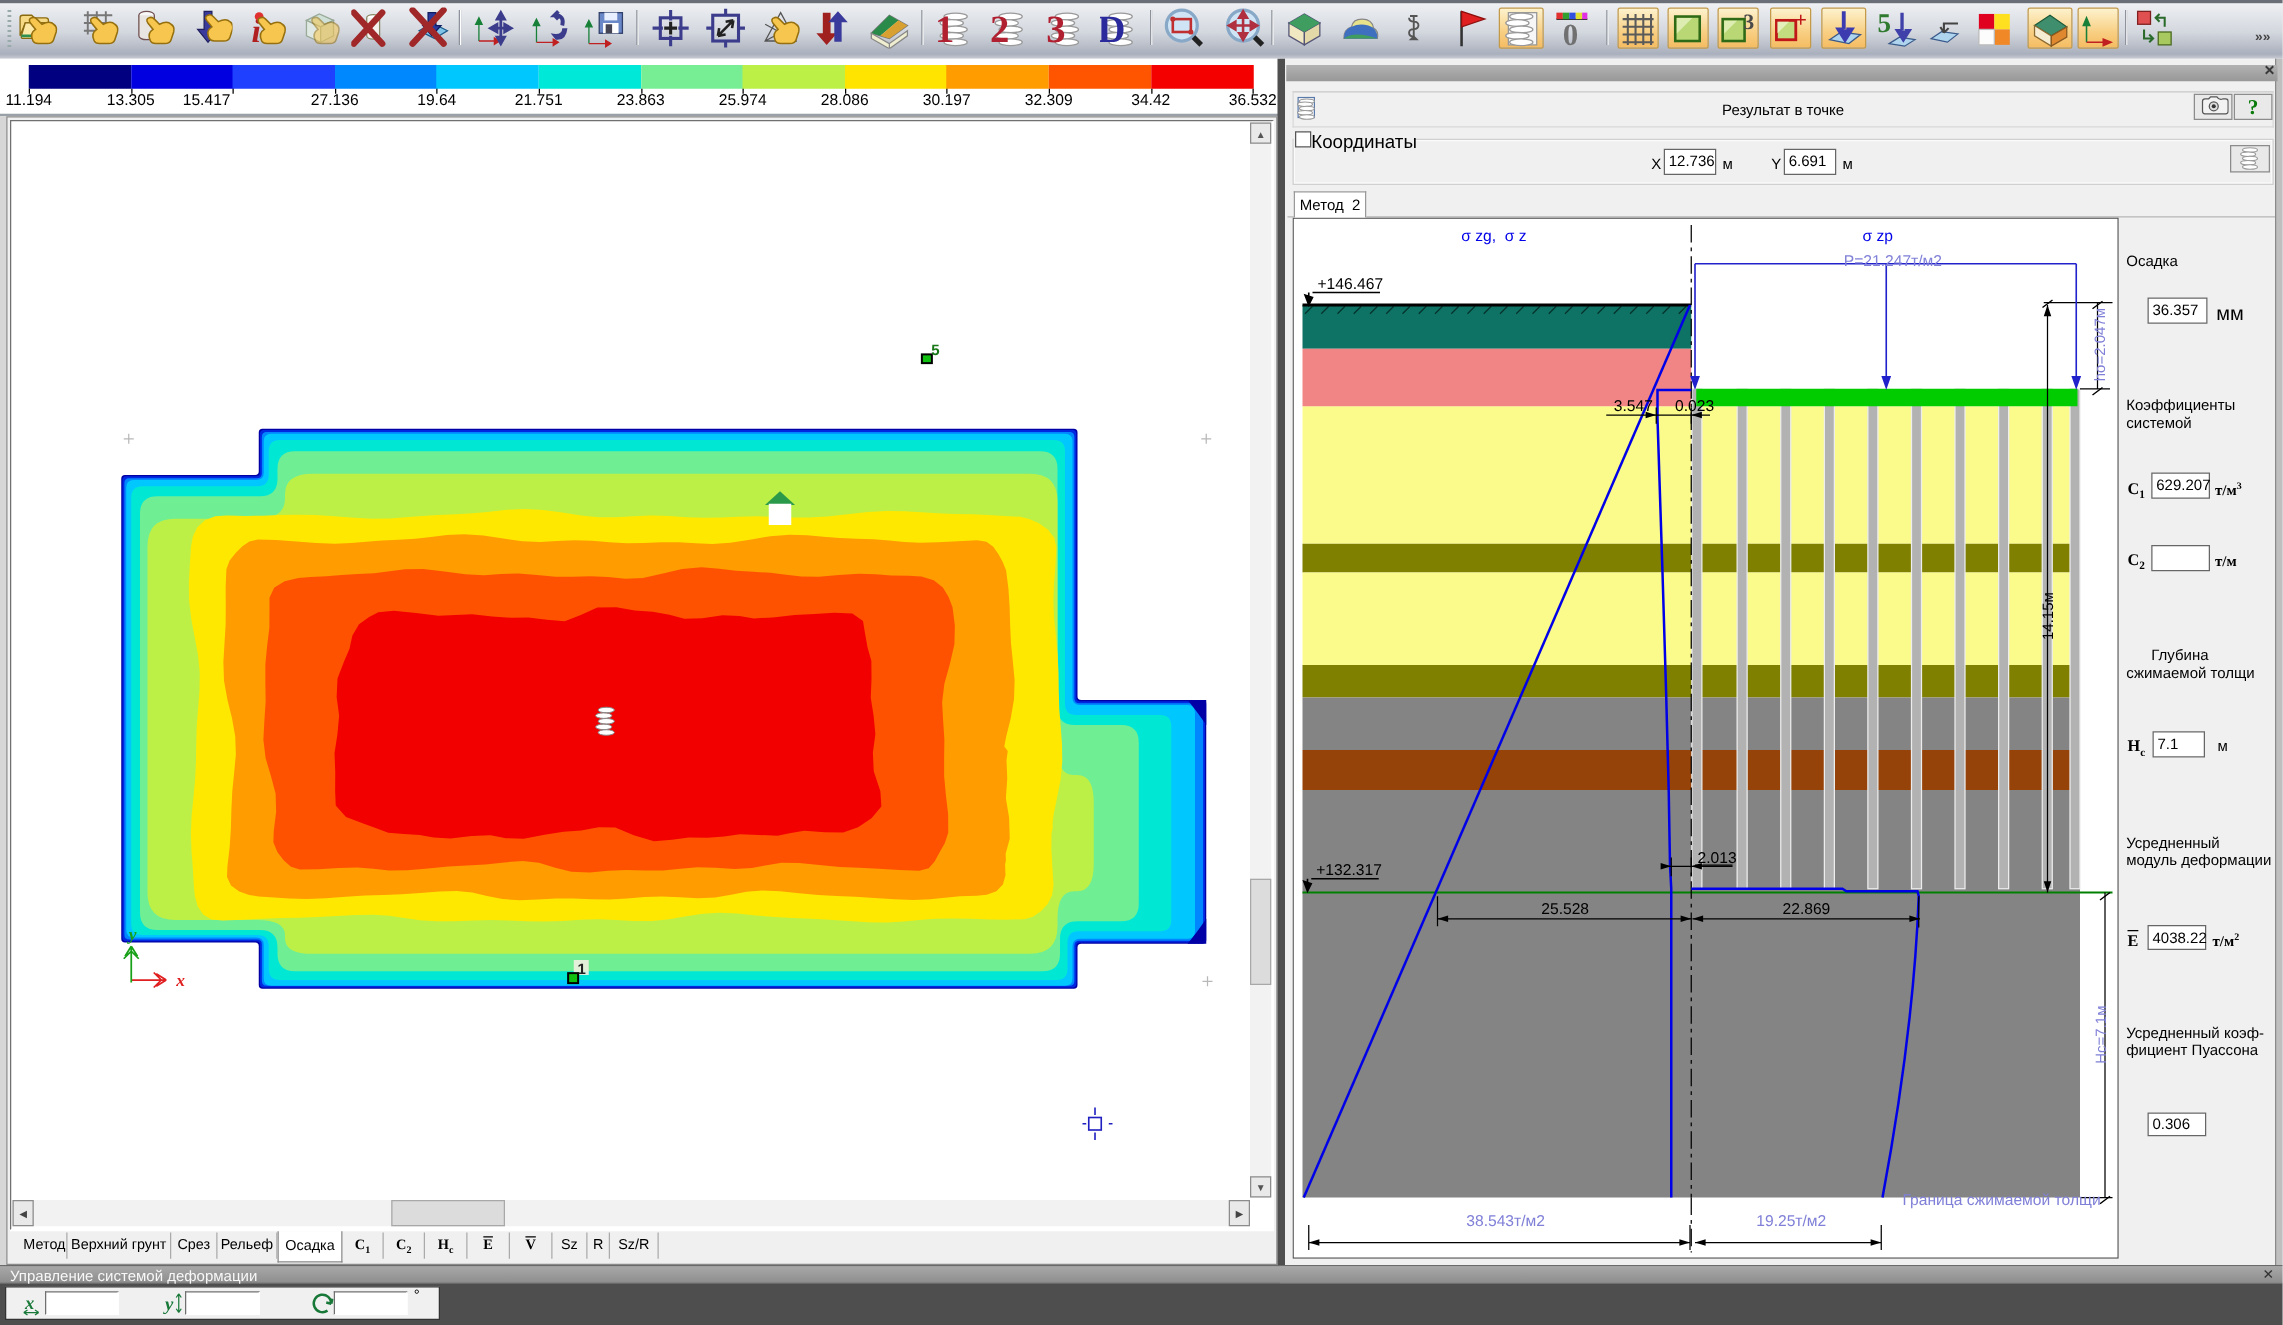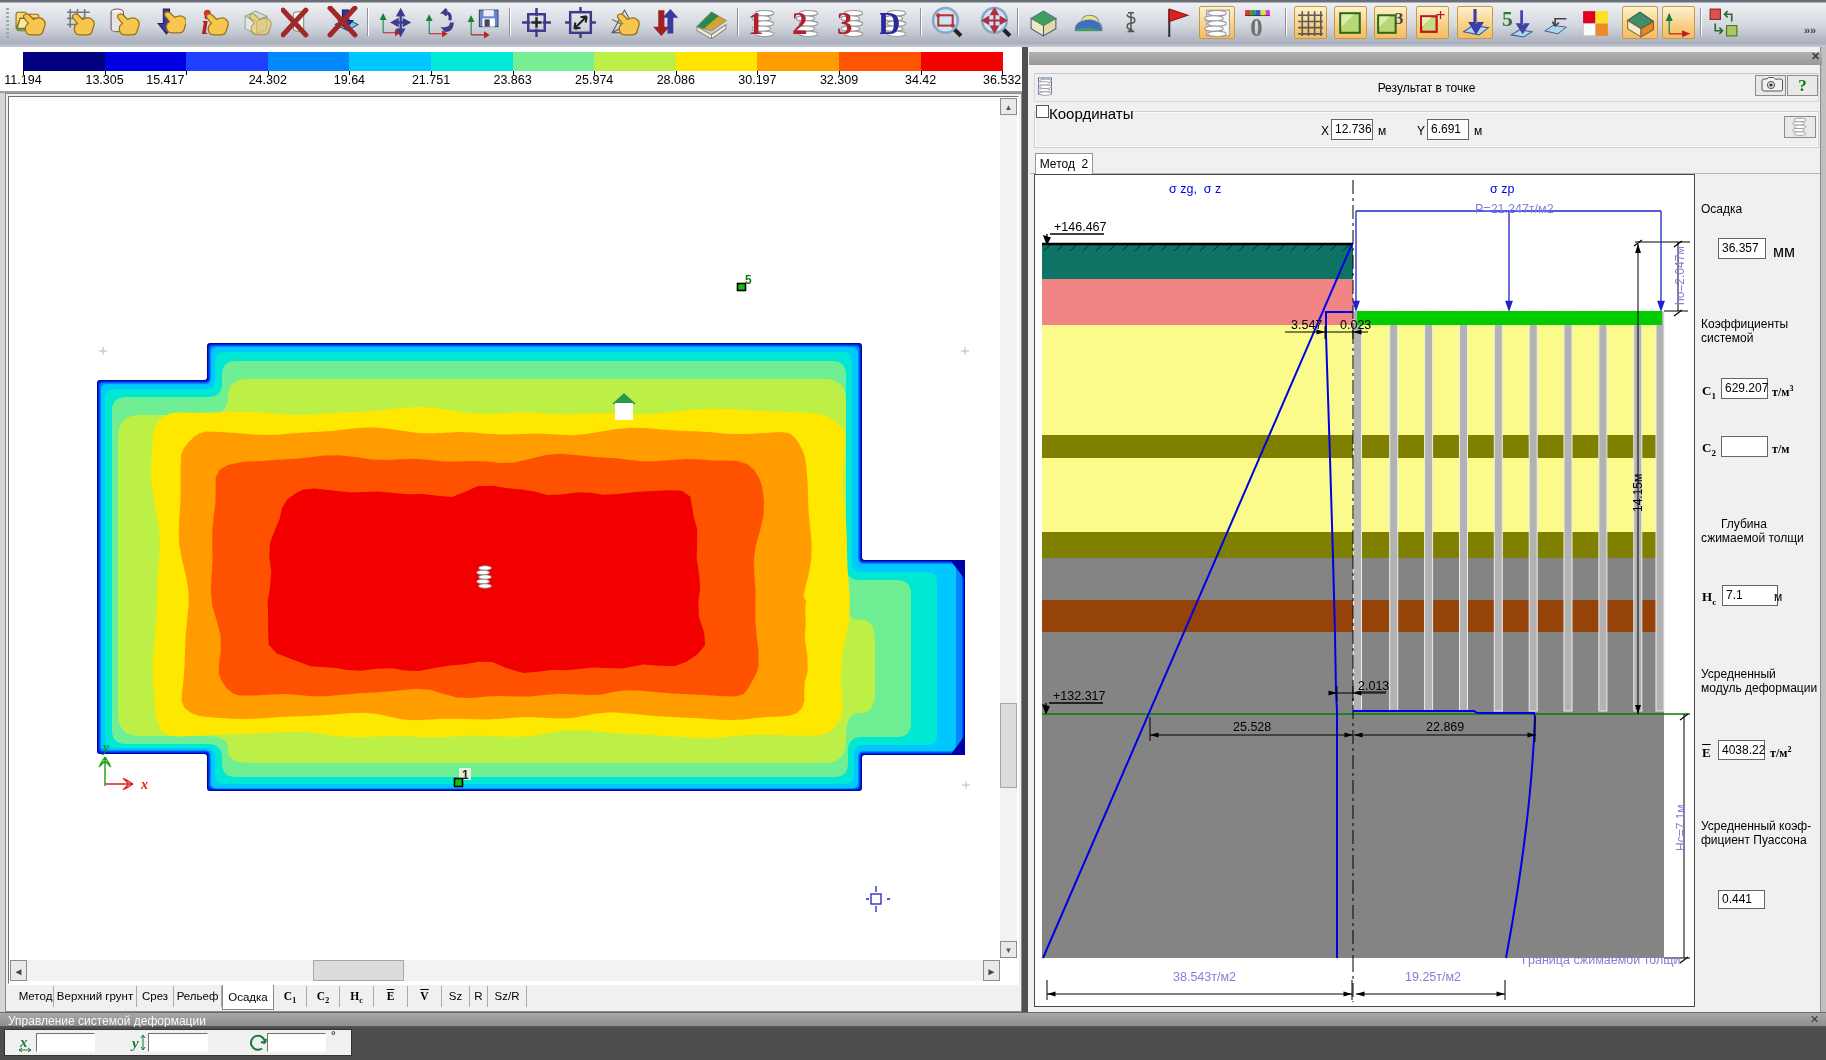--- a/index.html
+++ b/index.html
@@ -366,21 +366,21 @@
     <div class="abs" style="left:675.8px;top:5px;width:82.1px;height:19px;background:#FFE400"></div>
     <div class="abs" style="left:757.4px;top:5px;width:82.1px;height:19px;background:#FF9C00"></div>
     <div class="abs" style="left:839.0px;top:5px;width:82.1px;height:19px;background:#FF5500"></div>
     <div class="abs" style="left:920.6px;top:5px;width:82.1px;height:19px;background:#F40000"></div>
     <div class="abs" style="left:-17.0px;top:26px;width:80px;text-align:center;font-size:12.5px">11.194</div>
     <div class="abs" style="left:23.0px;top:24px;width:1px;height:4px;background:#000"></div>
     <div class="abs" style="left:64.6px;top:26px;width:80px;text-align:center;font-size:12.5px">13.305</div>
     <div class="abs" style="left:104.6px;top:24px;width:1px;height:4px;background:#000"></div>
     <div class="abs" style="left:146.2px;top:26px;width:80px;text-align:left;font-size:12.5px">15.417</div>
     <div class="abs" style="left:186.2px;top:24px;width:1px;height:4px;background:#000"></div>
-    <div class="abs" style="left:227.8px;top:26px;width:80px;text-align:center;font-size:12.5px">24.302</div>
+    <div class="abs" style="left:227.8px;top:26px;width:80px;text-align:center;font-size:12.5px">27.136</div>
     <div class="abs" style="left:267.8px;top:24px;width:1px;height:4px;background:#000"></div>
     <div class="abs" style="left:309.4px;top:26px;width:80px;text-align:center;font-size:12.5px">19.64</div>
     <div class="abs" style="left:349.4px;top:24px;width:1px;height:4px;background:#000"></div>
     <div class="abs" style="left:391.0px;top:26px;width:80px;text-align:center;font-size:12.5px">21.751</div>
     <div class="abs" style="left:431.0px;top:24px;width:1px;height:4px;background:#000"></div>
     <div class="abs" style="left:472.6px;top:26px;width:80px;text-align:center;font-size:12.5px">23.863</div>
     <div class="abs" style="left:512.6px;top:24px;width:1px;height:4px;background:#000"></div>
     <div class="abs" style="left:554.2px;top:26px;width:80px;text-align:center;font-size:12.5px">25.974</div>
     <div class="abs" style="left:594.2px;top:24px;width:1px;height:4px;background:#000"></div>
     <div class="abs" style="left:635.8px;top:26px;width:80px;text-align:center;font-size:12.5px">28.086</div>
@@ -634,21 +634,21 @@
 <div class="lbl" style="left:1701px;top:331px;font-size:12px">системой</div>
 <div class="lbl" style="left:1702px;top:383px;font-family:'Liberation Serif';font-weight:bold;font-size:13px">C<sub style="font-size:9px">1</sub></div>
 <div class="inbox" style="left:1721px;top:378px;width:47px;height:21px;line-height:19px">629.207</div>
 <div class="lbl" style="left:1772px;top:384px;font-family:'Liberation Serif';font-weight:bold;font-size:12px">т/м<sup style="font-size:8px">3</sup></div>
 <div class="lbl" style="left:1702px;top:440px;font-family:'Liberation Serif';font-weight:bold;font-size:13px">C<sub style="font-size:9px">2</sub></div>
 <div class="inbox" style="left:1721px;top:436px;width:47px;height:21px;line-height:19px"></div>
 <div class="lbl" style="left:1772px;top:442px;font-family:'Liberation Serif';font-weight:bold;font-size:12px">т/м</div>
 <div class="lbl" style="left:1721px;top:517px;font-size:12px">Глубина</div>
 <div class="lbl" style="left:1701px;top:531px;font-size:12px">сжимаемой толщи</div>
 <div class="lbl" style="left:1702px;top:589px;font-family:'Liberation Serif';font-weight:bold;font-size:13px">H<sub style="font-size:9px">c</sub></div>
-<div class="inbox" style="left:1722px;top:585px;width:56px;height:21px;line-height:19px">7.1</div>
+<div class="inbox" style="left:1722px;top:585px;width:42px;height:21px;line-height:19px">7.1</div>
 <div class="lbl" style="left:1774px;top:590px;font-size:12px">м</div>
 <div class="lbl" style="left:1701px;top:667px;font-size:12px">Усредненный</div>
 <div class="lbl" style="left:1701px;top:681px;font-size:12px">модуль деформации</div>
 <div class="lbl" style="left:1702px;top:745px;font-family:'Liberation Serif';font-weight:bold;font-size:13px;text-decoration:overline">E</div>
 <div class="inbox" style="left:1718px;top:740px;width:47px;height:20px;line-height:18px">4038.22</div>
 <div class="lbl" style="left:1770px;top:745px;font-family:'Liberation Serif';font-weight:bold;font-size:12px">т/м<sup style="font-size:8px">2</sup></div>
 <div class="lbl" style="left:1701px;top:819px;font-size:12px">Усредненный коэф-</div>
 <div class="lbl" style="left:1701px;top:833px;font-size:12px">фициент Пуассона</div>
-<div class="inbox" style="left:1718px;top:890px;width:47px;height:19px;line-height:17px">0.441</div>
+<div class="inbox" style="left:1718px;top:890px;width:47px;height:19px;line-height:17px">0.306</div>
 </body></html>

